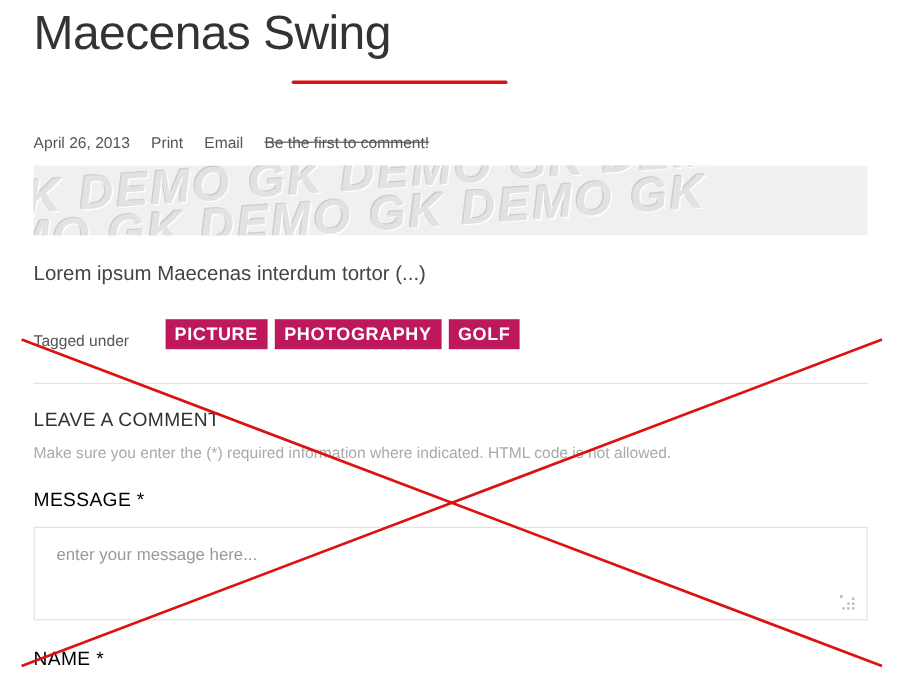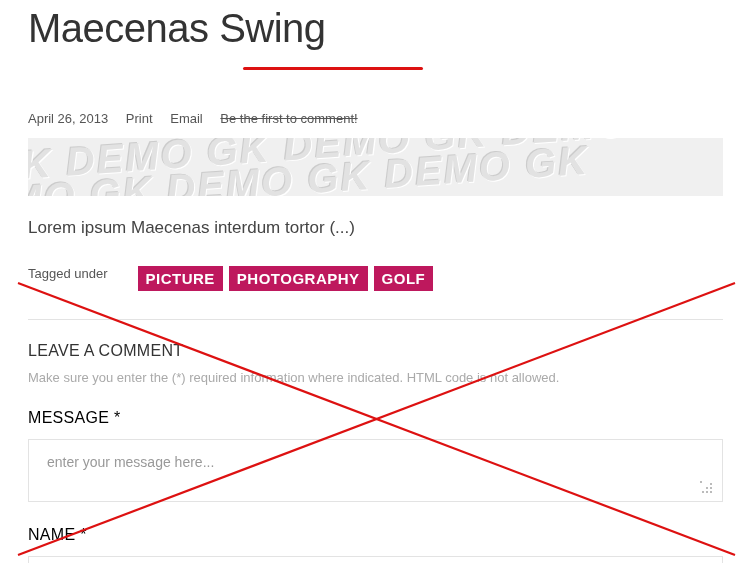--- a/index.html
+++ b/index.html
@@ -53,21 +53,21 @@
   }
   .banner-text.row2 { top: 22px; left: -80px; }
   .excerpt {
     margin-top: 22px;
     font-size: 17px;
     color: #444;
   }
   .tags-row {
     margin-top: 28px;
     display: flex;
-    align-items: flex-start;
+    align-items: flex-end;
     gap: 30px;
     font-size: 13px;
     color: #555;
   }
   .tags-list { display: flex; gap: 6px; }
   .tag {
     background: #be185d;
     color: #fff;
     font-size: 15px;
     font-weight: 700;
@@ -95,21 +95,21 @@
   .field-label {
     margin-top: 24px;
     font-size: 16px;
     font-weight: 400;
     color: #000000;
     letter-spacing: 0.3px;
   }
   .textarea-wrap {
     margin-top: 12px;
     border: 1px solid #e3e3e3;
-    height: 63px;
+    height: 78px;
     position: relative;
     padding: 14px 18px;
   }
   .textarea-wrap textarea {
     border: 0;
     width: 100%;
     height: 100%;
     resize: none;
     outline: none;
     font-family: inherit;

